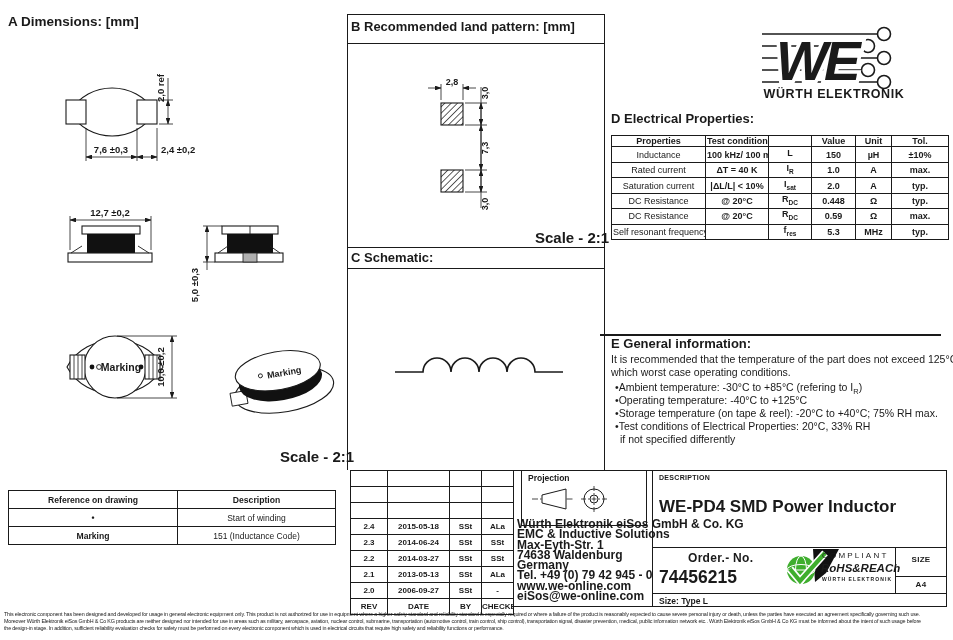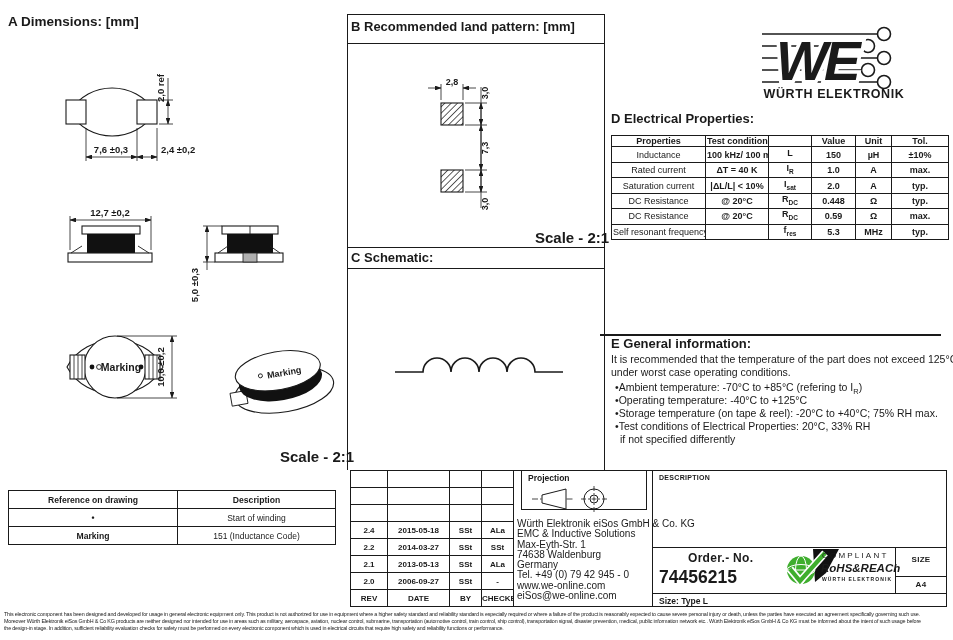--- a/index.html
+++ b/index.html
@@ -18,21 +18,21 @@
   .etable sub{font-size:6.5px;}
   .rtable{position:absolute;border-collapse:collapse;table-layout:fixed;background:#fff;}
   .rtable td{border:1px solid #1a1a1a;font-size:8px;font-weight:600;text-align:center;
         vertical-align:middle;padding:0;overflow:hidden;white-space:nowrap;height:15px;}
   .ftable{position:absolute;border-collapse:collapse;table-layout:fixed;background:#fff;}
   .ftable td{border:1.2px solid #1a1a1a;font-size:8.5px;text-align:center;vertical-align:middle;
         padding:0;height:17px;overflow:hidden;white-space:nowrap;}
   .ftable .hd{font-weight:700;font-size:8.6px;}
   .einfo{position:absolute;font-size:10.5px;line-height:13.4px;white-space:nowrap;}
   .einfo sub{font-size:7.5px;}
-  .company{position:absolute;font-size:10px;font-weight:400;line-height:10.3px;white-space:nowrap;}
+  .company{position:absolute;font-size:12px;font-weight:700;line-height:10.3px;white-space:nowrap;}
   .tb-small{position:absolute;font-size:7px;font-weight:600;letter-spacing:.3px;white-space:nowrap;}
   .tb-big{position:absolute;font-size:17px;font-weight:700;white-space:nowrap;}
   .disc{position:absolute;font-size:5.4px;line-height:6.9px;letter-spacing:-0.18px;
         color:#222;white-space:nowrap;overflow:hidden;width:948px;}
   svg{position:absolute;overflow:visible;}
   svg text{font-family:"Liberation Sans","DejaVu Sans",sans-serif;fill:#1a1a1a;}
 </style>
 </head>
 <body>
 
@@ -266,22 +266,22 @@
       <td><span>f</span><sub>res</sub></td>
       <td>5.3</td>
       <td>MHz</td>
       <td>typ.</td>
     </tr>
   </tbody>
     </table>
 
   <div class="sec-title" style="left:611px;top:336px;">E General information:</div>
   <div class="einfo" style="left:611px;top:353px;">It is recommended that the temperature of the part does not exceed 125°C</div>
-  <div class="einfo" style="left:611px;top:366px;">under worst case operating conditions.</div>
-  <div class="einfo" style="left:615px;top:381px;"><span>•Ambient temperature: -70°C to +85°C (refering to I</span><sub>R</sub><span>)</span></div>
+  <div class="einfo" style="left:611px;top:366px;">which worst case operating conditions.</div>
+  <div class="einfo" style="left:615px;top:381px;"><span>•Ambient temperature: -30°C to +85°C (refering to I</span><sub>R</sub><span>)</span></div>
   <div class="einfo" style="left:615px;top:394px;">•Operating temperature: -40°C to +125°C</div>
   <div class="einfo" style="left:615px;top:407px;">•Storage temperature (on tape &amp; reel): -20°C to +40°C; 75% RH max.</div>
   <div class="einfo" style="left:615px;top:420px;">•Test conditions of Electrical Properties: 20°C, 33% RH</div>
   <div class="einfo" style="left:620px;top:433px;">if not specified differently</div>
 
   <table class="ftable" style="left:8px;top:490px;width:327px;">
     <colgroup>
         <col style="width:169px">
         <col style="width:158px">
       </colgroup>
@@ -331,20 +331,26 @@
           <td></td>
           <td></td>
         </tr>
     <tr>
       <td>2.4</td>
       <td>2015-05-18</td>
       <td>SSt</td>
       <td>ALa</td>
     </tr>
     <tr>
+      <td>2.3</td>
+      <td>2014-06-24</td>
+      <td>SSt</td>
+      <td>SSt</td>
+    </tr>
+    <tr>
       <td>2.2</td>
       <td>2014-03-27</td>
       <td>SSt</td>
       <td>SSt</td>
     </tr>
     <tr>
       <td>2.1</td>
       <td>2013-05-13</td>
       <td>SSt</td>
       <td>ALa</td>
@@ -357,21 +363,21 @@
     </tr>
     <tr>
       <td style="font-weight:700;">REV</td>
       <td style="font-weight:700;">DATE</td>
       <td style="font-weight:700;">BY</td>
       <td style="font-weight:700;">CHECKED</td>
     </tr>
   </tbody>
     </table>
 
-  <div class="abs" style="left:521px;top:470px;width:126px;height:40px;border:1px solid #1a1a1a;box-sizing:border-box;background:#fff;">
+  <div class="abs" style="left:521px;top:470px;width:126px;height:56px;border:1px solid #1a1a1a;box-sizing:border-box;background:#fff;">
     <div style="position:absolute;left:6px;top:2px;font-size:8.5px;font-weight:600;">Projection</div>
     <svg style="left:8px;top:12px;" width="110" height="28" viewBox="0 0 110 28">
       <g stroke="#1a1a1a" fill="none" stroke-width="1">
         <line x1="2" y1="16" x2="44" y2="16" stroke-dasharray="6 2 1.5 2" stroke-width="0.8"></line>
         <polygon points="12,12 12,20 36,26 36,6" fill="#ffffff"></polygon>
         <circle cx="64" cy="16" r="10"></circle>
         <circle cx="64" cy="16" r="4"></circle>
         <line x1="64" y1="3" x2="64" y2="29" stroke-dasharray="5 2 1.5 2" stroke-width="0.8"></line>
         <line x1="51" y1="16" x2="77" y2="16" stroke-dasharray="5 2 1.5 2" stroke-width="0.8"></line>
       </g>
@@ -387,20 +393,21 @@
     <div>www.we-online.com</div>
     <div>eiSos@we-online.com</div>
   </div>
 
   <div class="ln" style="left:652px;top:547px;width:295px;height:1px;"></div>
   <div class="ln" style="left:652px;top:593px;width:295px;height:1px;"></div>
   <div class="ln" style="left:895px;top:547px;width:1px;height:46px;"></div>
   <div class="ln" style="left:895px;top:576px;width:52px;height:1px;"></div>
 
   <div class="tb-small" style="left:659px;top:474px;">DESCRIPTION</div>
+  <div class="tb-big" style="left:659px;top:497px;">WE-PD4 SMD Power Inductor</div>
   <div class="tb-small" style="left:688px;top:551px;font-size:12px;">Order.- No.</div>
   <div class="tb-big" style="left:659px;top:567px;font-size:17.5px;">74456215</div>
   <div class="tb-small" style="left:895px;top:555px;width:52px;text-align:center;font-size:8px;">SIZE</div>
   <div class="tb-small" style="left:895px;top:580px;width:52px;text-align:center;font-size:8px;">A4</div>
   <div class="tb-small" style="left:659px;top:596px;font-size:8.5px;letter-spacing:0;">Size: Type L</div>
 
   <svg style="left:785px;top:549px;" width="110" height="42" viewBox="0 0 110 42">
     <path d="M28,0 L54,0 L41,24 L30,33 Z" fill="#111111"></path>
     <circle cx="16" cy="21" r="14" fill="#3fae2e"></circle>
     <g stroke="#ffffff" stroke-width="1" fill="none">

